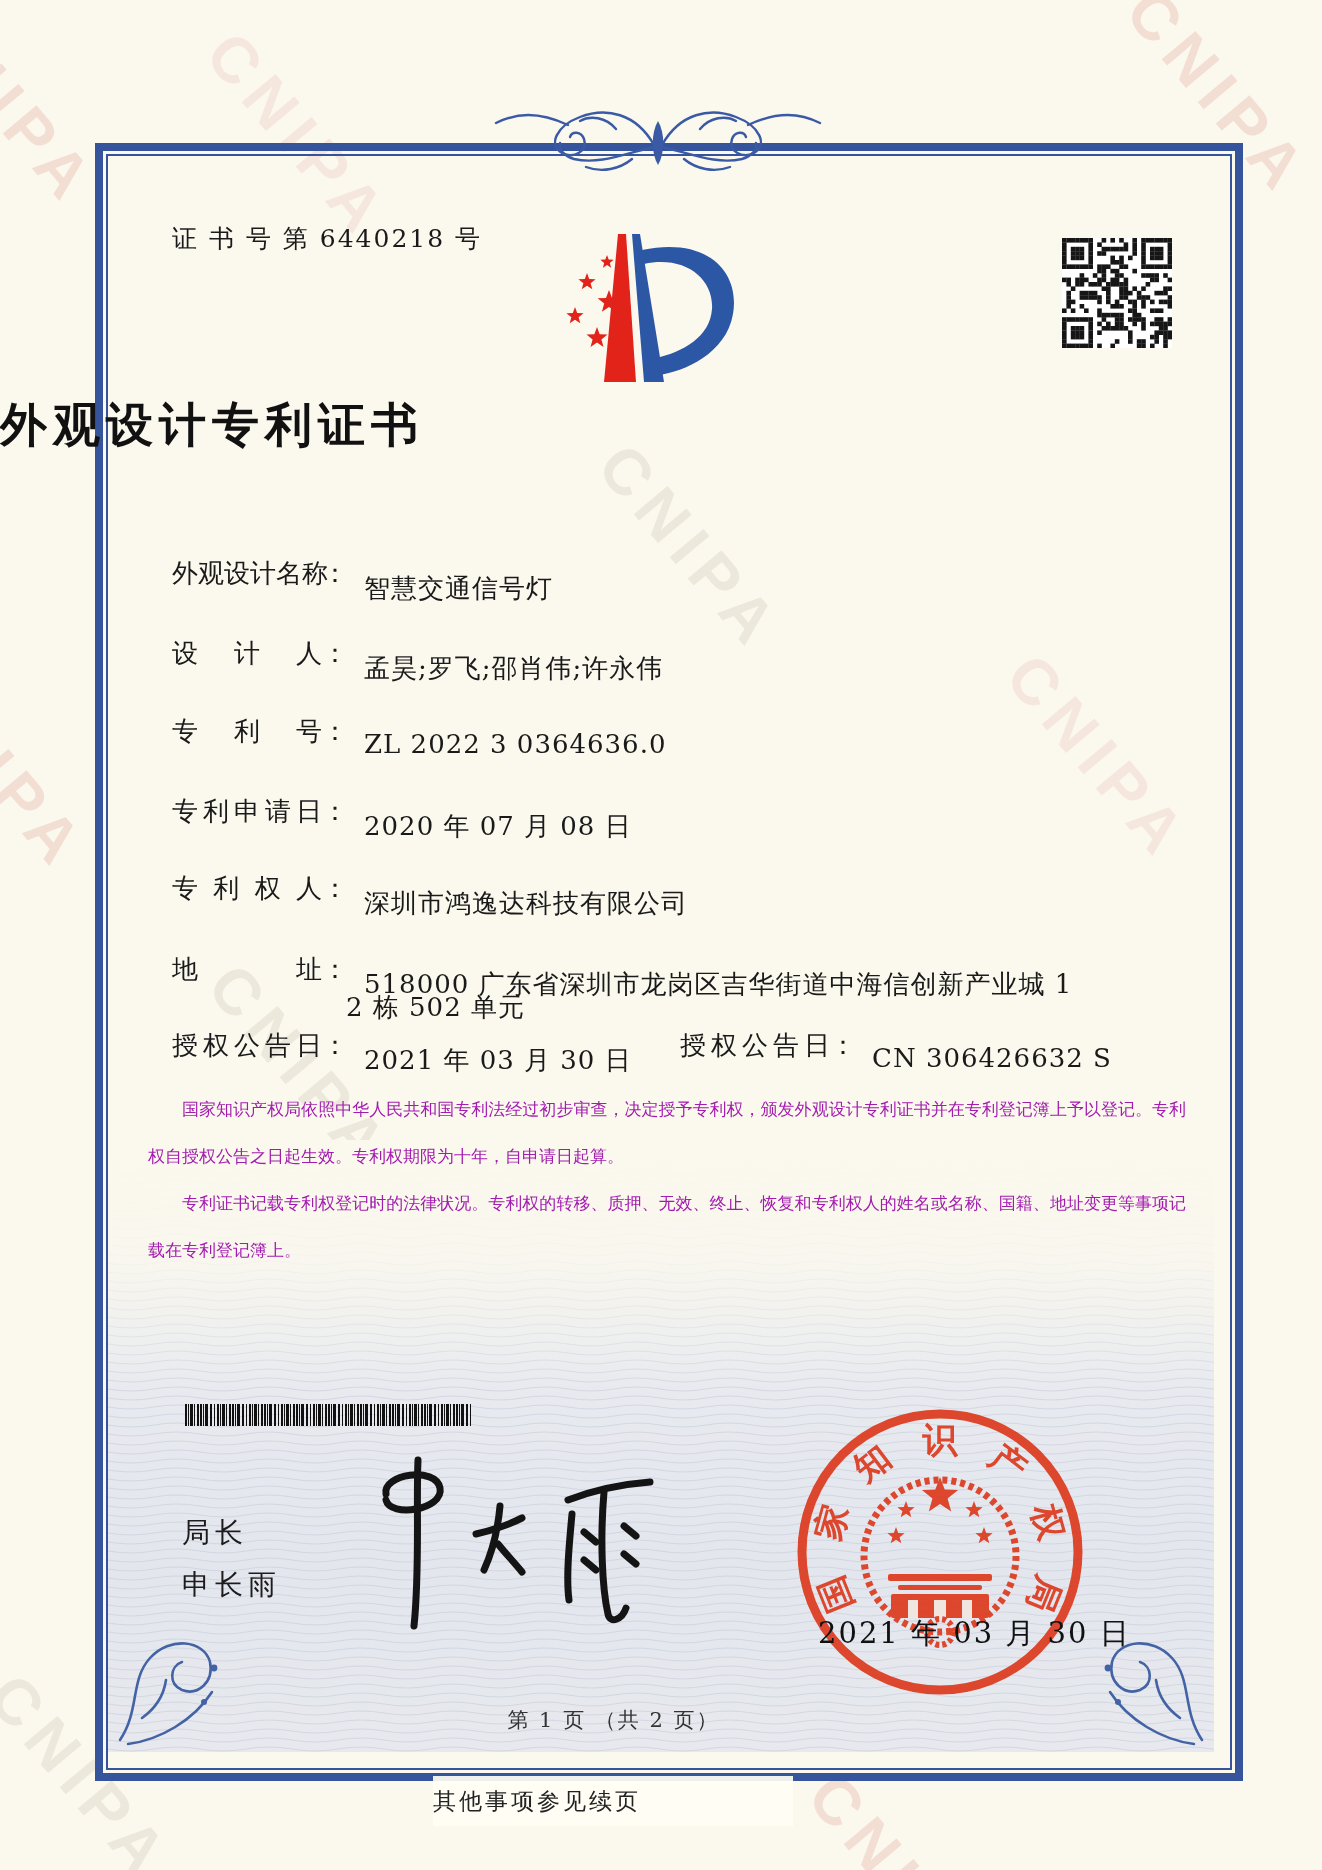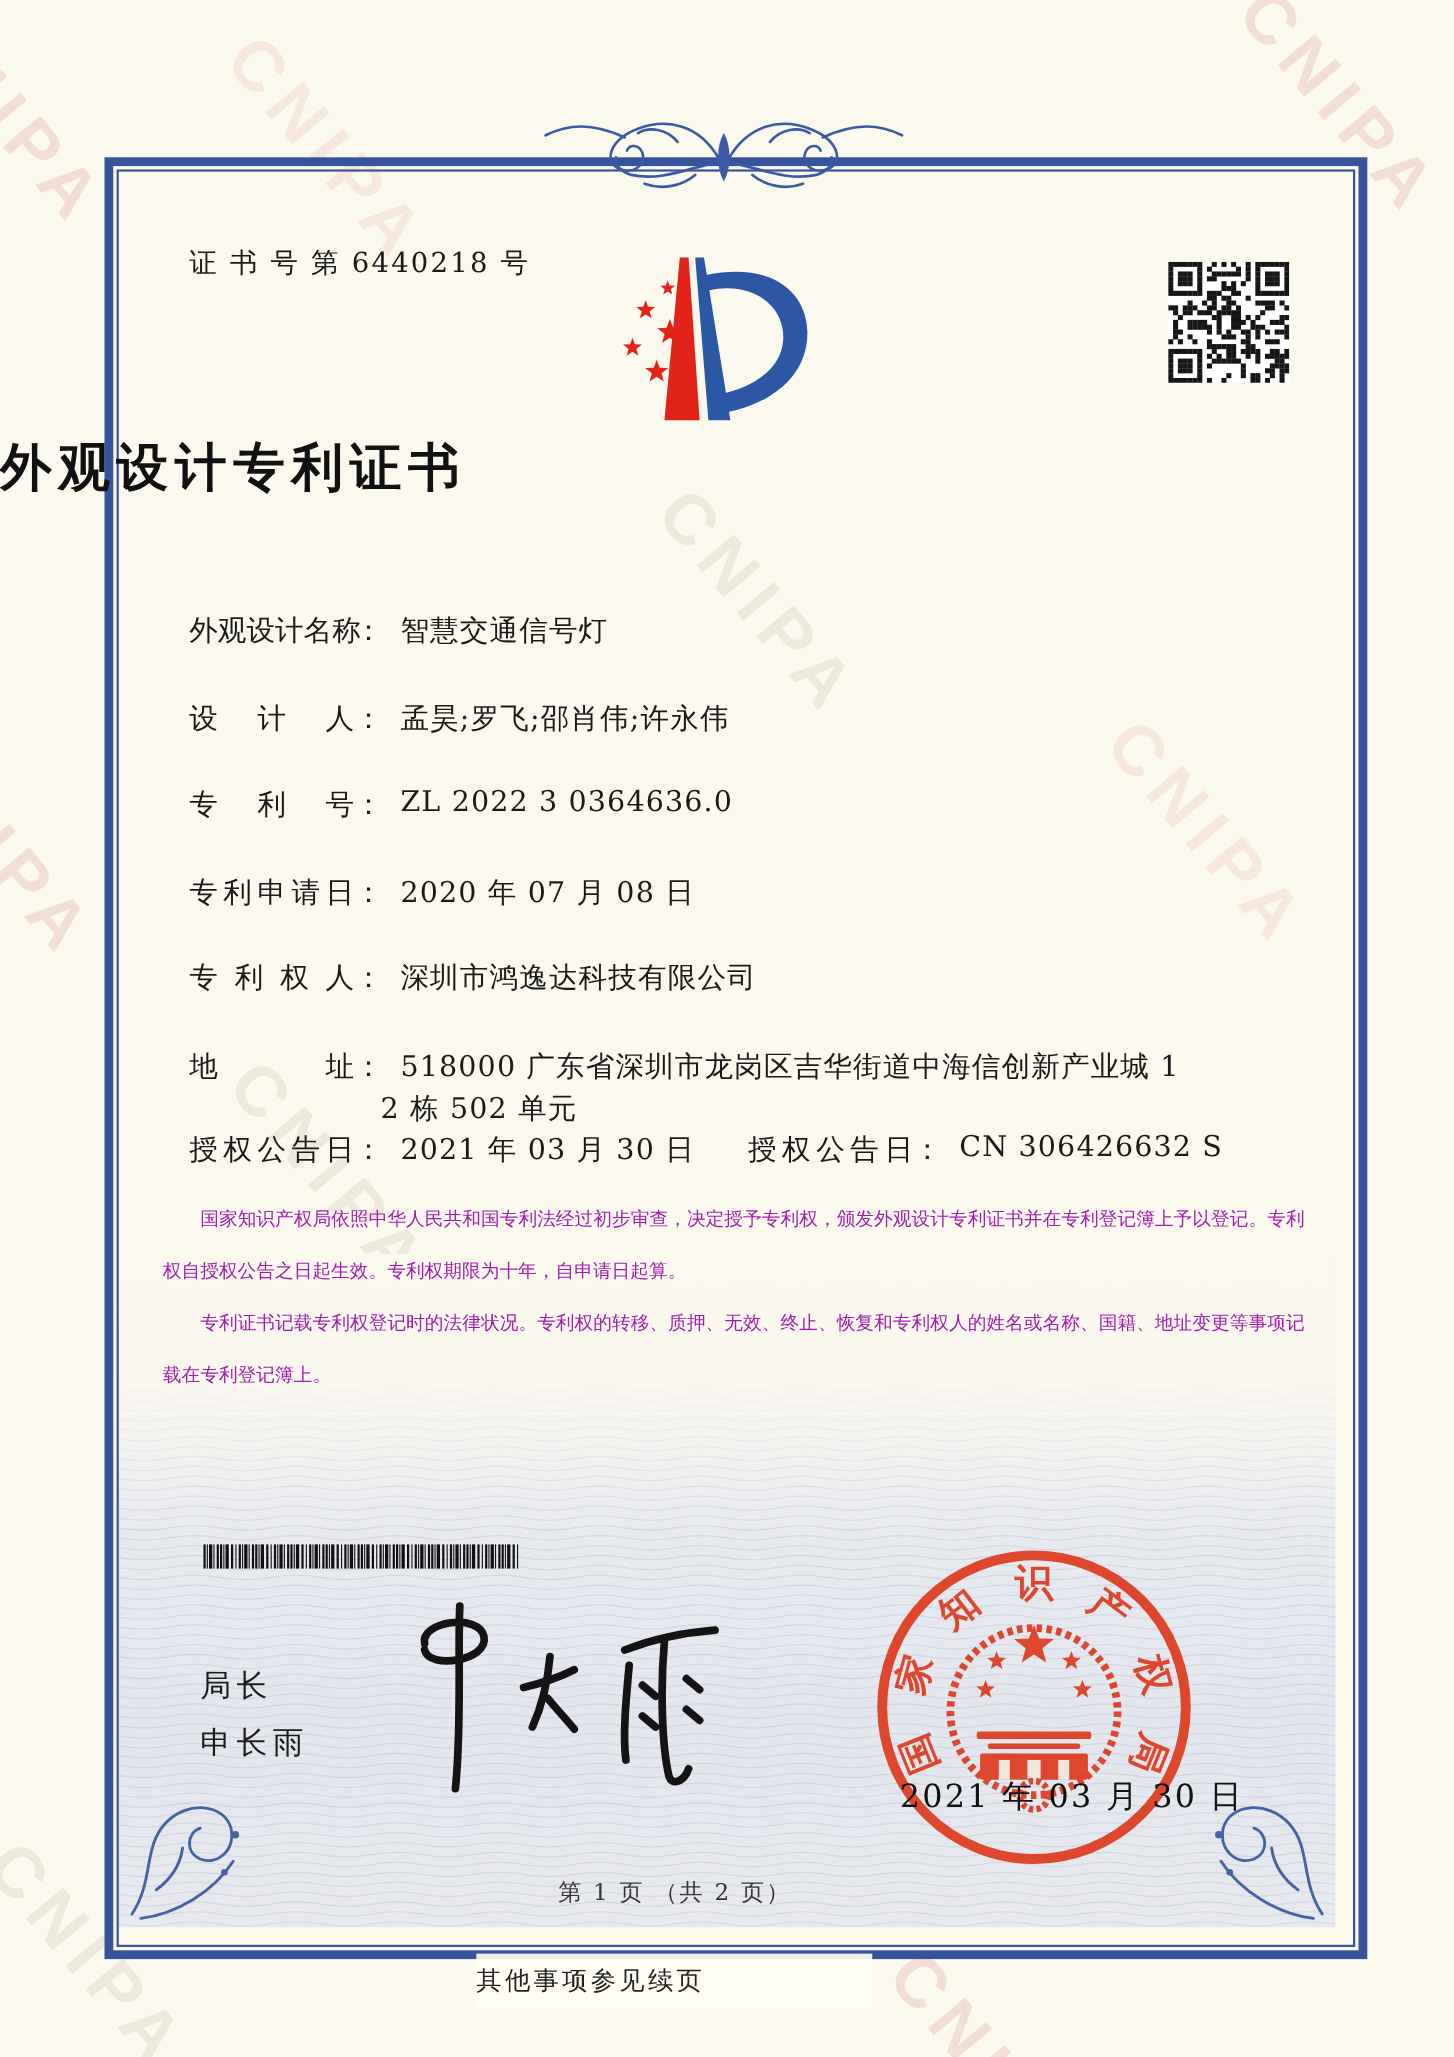--- a/index.html
+++ b/index.html
@@ -30,21 +30,21 @@
   
   .cert-no{position:absolute;left:172px;top:222px;font-size:25px;letter-spacing:2px;}
   .logo{position:absolute;left:560px;top:230px;}
   .qr{position:absolute;left:1062px;top:238px;width:110px;height:110px;background:#fff;}
   .title{position:absolute;left:0;top:394px;width:1132px;
          font-size:47px;font-weight:bold;letter-spacing:6px;color:#111;}
   
   .frow{position:absolute;left:172px;font-size:26px;white-space:nowrap;}
   .flabel{display:inline-block;width:150px;text-align:justify;text-align-last:justify;vertical-align:top;}
   .fcolon{display:inline-block;vertical-align:top;}
-  .fvalue{display:inline-block;margin-left:16px;vertical-align:top;letter-spacing:1px;}
+  .fvalue{display:inline-block;margin-left:16px;vertical-align:top;letter-spacing:1px;margin-top:15px;}
   .addr2{position:absolute;left:346px;top:990px;font-size:26px;letter-spacing:1px;}
   .grant-no{left:680px;}
   
   .bodytext{position:absolute;left:148px;top:1086px;width:1038px;font-size:17px;
             line-height:47px;text-align:justify;color:#a21caf;}
   .bodytext p{margin:0;text-indent:2em;}
   
   .barcode{position:absolute;left:185px;top:1404px;height:22px;display:flex;}
   .barcode div{height:22px;background:#111;}
   .director{position:absolute;left:182px;font-family:"Liberation Sans",sans-serif;

